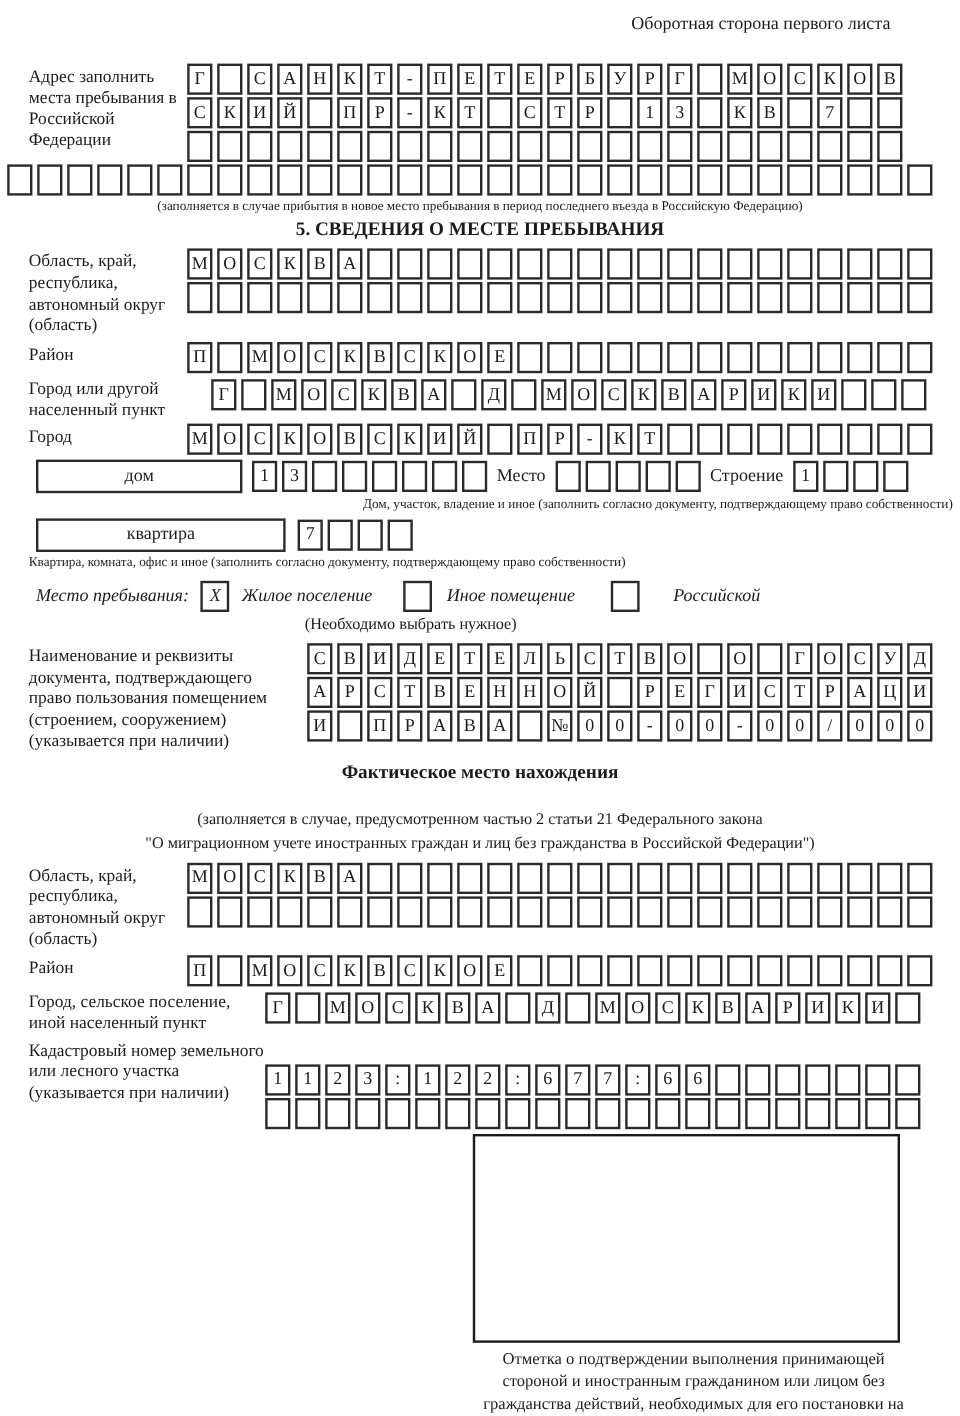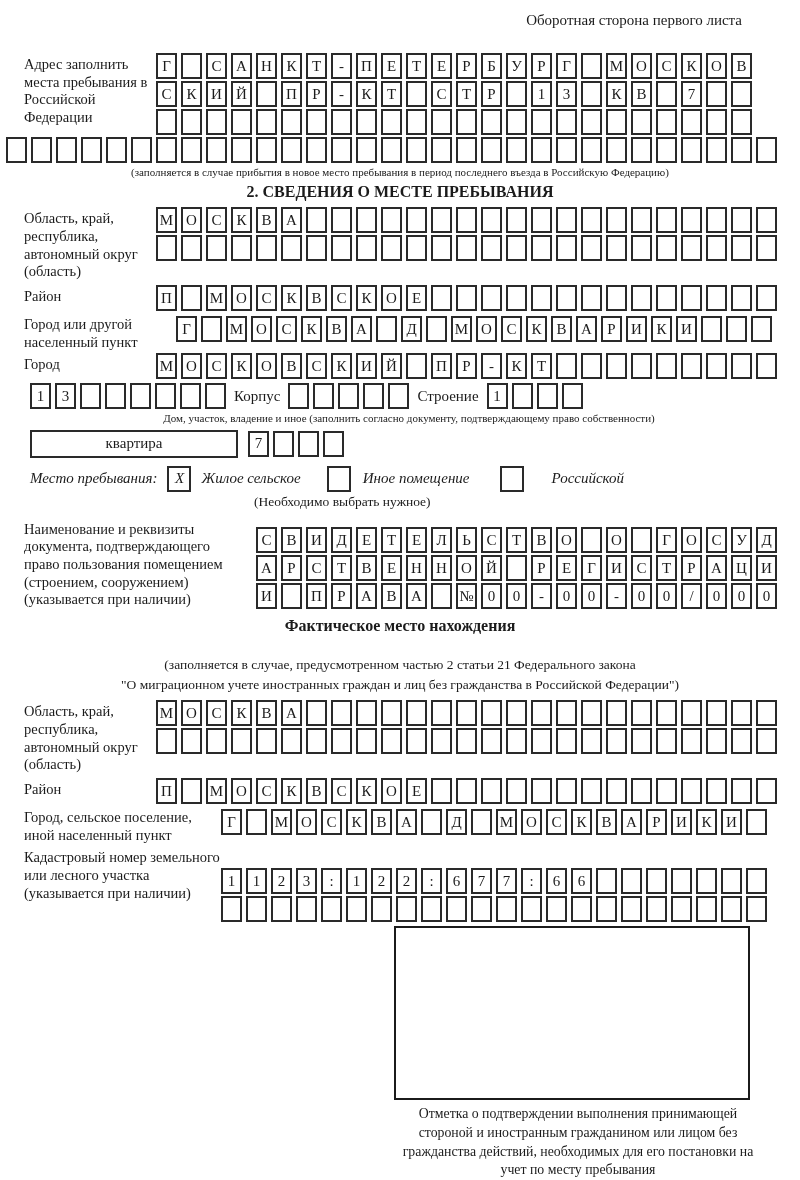--- a/index.html
+++ b/index.html
@@ -61,21 +61,21 @@
   .stay-row { display: flex; align-items: center; padding-left: 24px; margin: 8px 0 2px 0; font-style: italic; }
   .checkbox {
     width: 24px; height: 26px; flex-shrink: 0;
     border: 2px solid #2a2a2a;
     display: inline-flex; align-items: center; justify-content: center;
     font-size: 15px;
   }
   .stay-label { font-size: 15px; }
   .choose-note { font-size: 13.5px; margin: 2px 0 8px 248px; }
 
-  .doc-block { margin-top: 0; margin-bottom: 8px; align-items: flex-end; }
+  .doc-block { margin-top: 0; margin-bottom: 8px; }
 
   .fact-note { font-size: 13.5px; text-align: center; line-height: 1.45; margin-bottom: 6px; margin-top: 20px; }
 
   .stamp-wrap { width: 368px; margin-left: 388px; margin-top: 4px; }
   .stamp-box {
     width: 356px; height: 174px;
     border: 2px solid #1b1b1b;
     background: #ffffff;
   }
   .stamp-caption {
@@ -201,21 +201,21 @@
       <span class="cbox"></span>
       <span class="cbox"></span>
       <span class="cbox"></span>
       <span class="cbox"></span>
       <span class="cbox"></span>
       <span class="cbox"></span>
       <span class="cbox"></span>
     </div>
   <div class="caption">(заполняется в случае прибытия в новое место пребывания в период последнего въезда в Российскую Федерацию)</div>
 
-  <div class="section-title">2. СВЕДЕНИЯ О МЕСТЕ ПРЕБЫВАНИЯ</div>
+  <div class="section-title">5. СВЕДЕНИЯ О МЕСТЕ ПРЕБЫВАНИЯ</div>
 
   <div class="frow">
     <div class="flabel">Область, край, республика, автономный округ (область)</div>
     <div class="rows-stack">
       <div class="boxes">
           <span class="cbox">М</span>
           <span class="cbox">О</span>
           <span class="cbox">С</span>
           <span class="cbox">К</span>
           <span class="cbox">В</span>
@@ -356,62 +356,64 @@
         <span class="cbox"></span>
         <span class="cbox"></span>
         <span class="cbox"></span>
         <span class="cbox"></span>
         <span class="cbox"></span>
         <span class="cbox"></span>
       </div>
   </div>
 
   <div class="house-row">
+    <div class="wide-box house">дом</div>
     <div class="boxes">
         <span class="cbox">1</span>
         <span class="cbox">3</span>
         <span class="cbox"></span>
         <span class="cbox"></span>
         <span class="cbox"></span>
         <span class="cbox"></span>
         <span class="cbox"></span>
         <span class="cbox"></span>
       </div>
-    <span class="inline-label">Корпус</span>
+    <span class="inline-label">Место</span>
     <div class="boxes">
         <span class="cbox"></span>
         <span class="cbox"></span>
         <span class="cbox"></span>
         <span class="cbox"></span>
         <span class="cbox"></span>
       </div>
     <span class="inline-label">Строение</span>
     <div class="boxes">
         <span class="cbox">1</span>
         <span class="cbox"></span>
         <span class="cbox"></span>
         <span class="cbox"></span>
       </div>
   </div>
-  <div class="caption" style="text-align:center; padding-left:18px;">Дом, участок, владение и иное (заполнить согласно документу, подтверждающему право собственности)</div>
+  <div class="caption" style="text-align:right; padding-left:18px;">Дом, участок, владение и иное (заполнить согласно документу, подтверждающему право собственности)</div>
 
   <div class="house-row">
     <div class="wide-box apt">квартира</div>
     <div class="boxes">
         <span class="cbox">7</span>
         <span class="cbox"></span>
         <span class="cbox"></span>
         <span class="cbox"></span>
       </div>
   </div>
+  <div class="caption" style="text-align:left; padding-left:18px;">Квартира, комната, офис и иное (заполнить согласно документу, подтверждающему право собственности)</div>
 
   <div class="stay-row">
     <span class="stay-label" style="margin-right:10px;">Место пребывания:</span>
     <span class="checkbox">X</span>
-    <span class="stay-label" style="margin:0 26px 0 10px;">Жилое сельское</span>
+    <span class="stay-label" style="margin:0 26px 0 10px;">Жилое поселение</span>
     <span class="checkbox"></span>
     <span class="stay-label" style="margin:0 30px 0 12px;text-align:right;">Иное помещение</span>
     <span class="checkbox"></span>
     <span class="stay-label" style="margin-left:28px;">Российской</span>
   </div>
   <div class="choose-note">(Необходимо выбрать нужное)</div>
 
   <div class="frow doc-block">
     <div class="flabel w250">Наименование и реквизиты документа, подтверждающего право пользования помещением (строением, сооружением) (указывается при наличии)</div>
     <div class="rows-stack">

